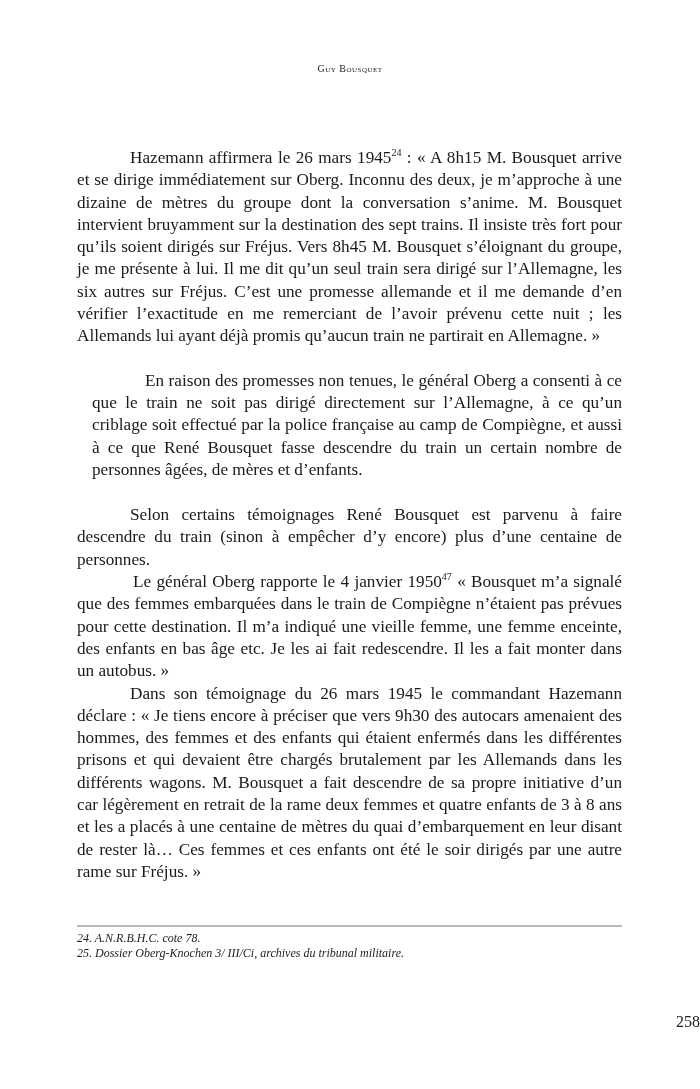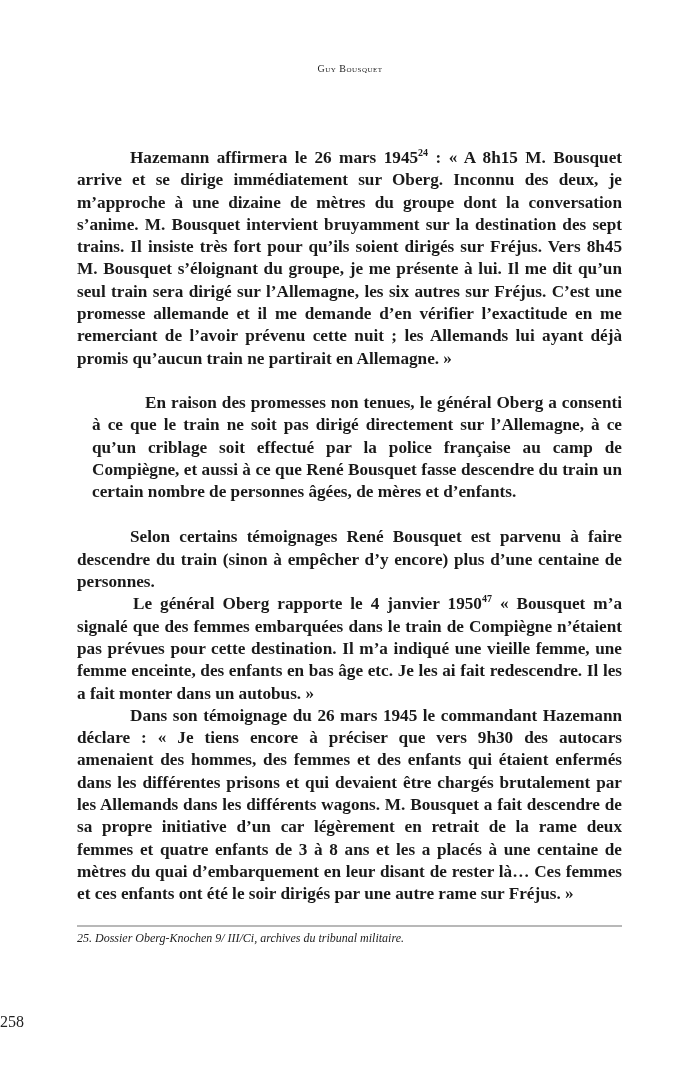--- a/index.html
+++ b/index.html
@@ -8,51 +8,52 @@
       font-family: "Liberation Serif", "DejaVu Serif", serif; color: #1a1a1a;
     }
     .running-head {
       position: absolute; top: 63px; left: 0; width: 700px; text-align: center;
       font-size: 10px; letter-spacing: 0.5px; font-variant: small-caps; color: #222;
     }
     .body-text {
       position: absolute; left: 77px; width: 545px; top: 147px;
       font-size: 17.2px; line-height: 22.3px; text-align: justify;
     }
-    .body-text p { margin: 0; text-indent: 53px; font-weight: bold; }
+    .body-text p { margin: 0; text-indent: 53px; }
     .body-text p.gap { margin-top: 22px; margin-left: 15px; }
     .body-text p.gap2 { margin-top: 23px; }
     .body-text p.ind2 { text-indent: 56px; }
     sup { font-size: 10px; line-height: 0; vertical-align: 7px; }
     .rule {
       position: absolute; left: 77px; width: 545px; top: 925px; height: 0;
       border-top: 2px solid #b8b8b8;
     }
     .notes {
       position: absolute; left: 77px; top: 931px; width: 545px;
       font-size: 12px; line-height: 15px; font-style: italic; color: #222;
     }
     .notes div { margin: 0; }
     .folio {
-      position: absolute; top: 1013px; left: 0; width: 700px; text-align: left;
+      position: absolute; top: 1013px; left: 0; width: 700px; text-align: right;
       font-size: 16px; color: #222;
     }
   </style>
 </head>
 <body>
 
 <div class="running-head">Guy Bousquet</div>
 
 <div class="body-text">
   <p><span>Hazemann affirmera le 26 mars 1945</span><sup>24</sup><span> : « A 8h15 M. Bousquet arrive et se dirige immédiatement sur Oberg. Inconnu des deux, je m’approche à une dizaine de mètres du groupe dont la conversation s’anime. M. Bousquet intervient bruyamment sur la destination des sept trains. Il insiste très fort pour qu’ils soient dirigés sur Fréjus. Vers 8h45 M. Bousquet s’éloignant du groupe, je me présente à lui. Il me dit qu’un seul train sera dirigé sur l’Allemagne, les six autres sur Fréjus. C’est une promesse allemande et il me demande d’en vérifier l’exactitude en me remerciant de l’avoir prévenu cette nuit ; les Allemands lui ayant déjà promis qu’aucun train ne partirait en Allemagne. »</span></p>
   <p class="gap">En raison des promesses non tenues, le général Oberg a consenti à ce que le train ne soit pas dirigé directement sur l’Allemagne, à ce qu’un criblage soit effectué par la police française au camp de Compiègne, et aussi à ce que René Bousquet fasse descendre du train un certain nombre de personnes âgées, de mères et d’enfants.</p>
   <p class="gap2">Selon certains témoignages René Bousquet est parvenu à faire descendre du train (sinon à empêcher d’y encore) plus d’une centaine de personnes.</p>
   <p class="ind2"><span>Le général Oberg  rapporte le 4 janvier 1950</span><sup>47</sup><span> « Bousquet m’a signalé que des femmes embarquées dans le train de Compiègne n’étaient pas prévues pour cette destination. Il m’a indiqué une vieille femme, une femme enceinte, des enfants en bas âge etc. Je les ai fait redescendre. Il les a fait monter dans un autobus. »</span></p>
   <p>Dans son témoignage du 26 mars 1945 le commandant Hazemann déclare : «  Je tiens encore à préciser que vers 9h30 des autocars amenaient des hommes, des femmes et des enfants qui étaient enfermés dans les différentes prisons et qui devaient être chargés brutalement par les Allemands dans les différents wagons. M. Bousquet a fait descendre de sa propre initiative d’un car légèrement en retrait de la rame deux femmes et quatre enfants de 3 à 8 ans et les a placés à une centaine de mètres du quai d’embarquement en leur disant de rester là… Ces femmes et ces enfants ont été le soir dirigés par une autre rame sur Fréjus. »</p>
 </div>
 
 <div class="rule"></div>
 
 <div class="notes">
-  <div>25. Dossier Oberg-Knochen 9/ III/Ci, archives du tribunal militaire.</div>
+  <div>24. A.N.R.B.H.C. cote 78.</div>
+  <div>25. Dossier Oberg-Knochen 3/ III/Ci, archives du tribunal militaire.</div>
 </div>
 
 <div class="folio">258</div>
 
 </body></html>

